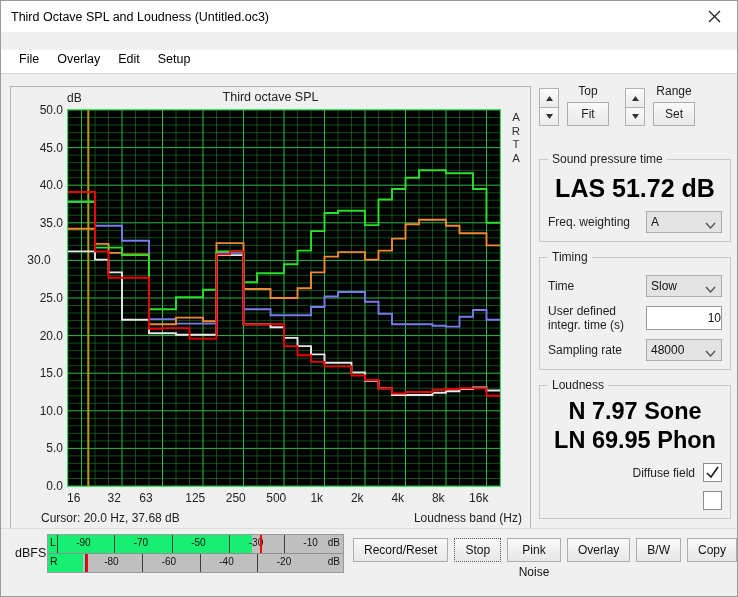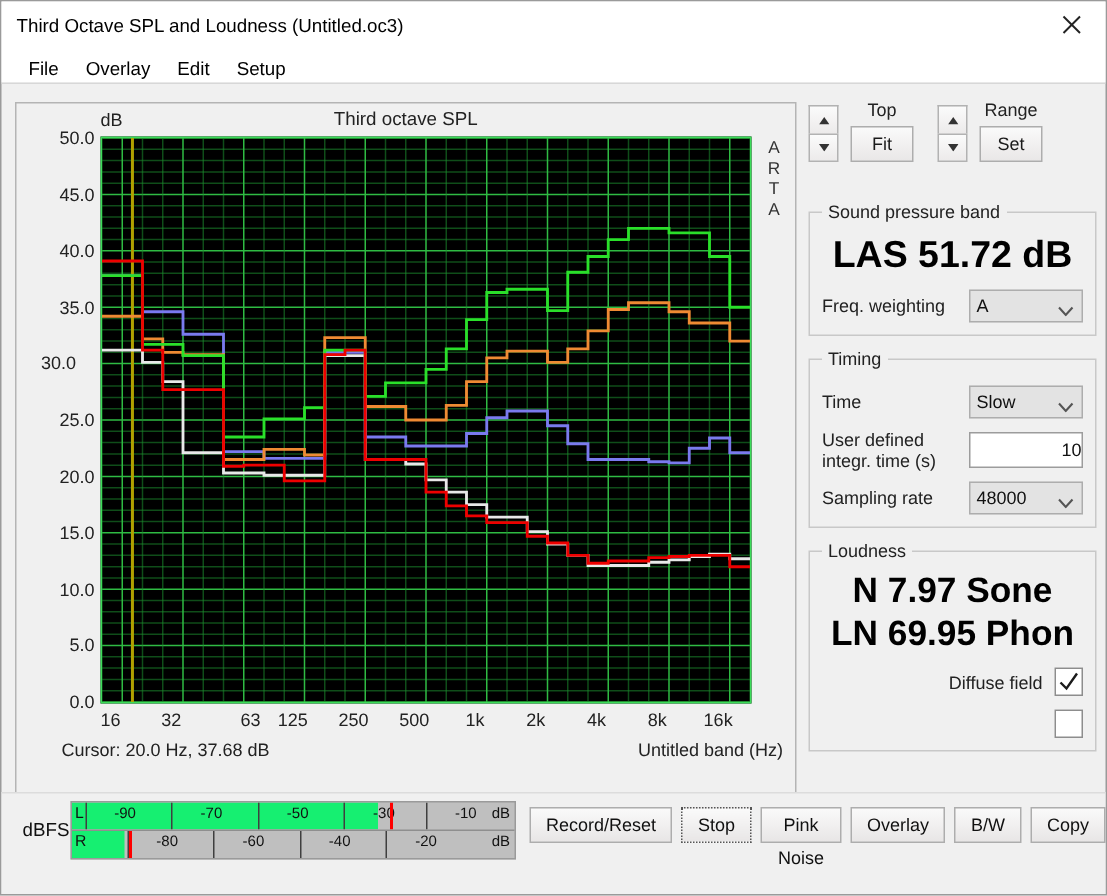--- a/index.html
+++ b/index.html
@@ -10,21 +10,21 @@
     font-size:12px;color:#1a1a1a;
     overflow:hidden;
   }
   .win{position:relative;width:738px;height:597px;background:#f0f0f0;box-sizing:border-box;border:1px solid #9a9a9a;}
   
   .titlebar{height:31px;background:#ffffff;display:flex;align-items:center;position:relative;}
   .title-text{padding-left:10px;font-size:12.5px;color:#000;}
   .close-btn{position:absolute;right:0;top:0;width:46px;height:31px;display:flex;align-items:center;justify-content:center;cursor:default;}
   .close-btn svg{display:block;}
   
-  .menubar{height:23px;background:#ffffff;display:flex;align-items:flex-end;padding-left:9px;}
+  .menubar{height:23px;background:#ffffff;display:flex;align-items:flex-start;padding-left:9px;margin-top:18px;}
   .menuitem{padding:2px 9px;font-size:12.5px;color:#000;cursor:default;}
   .menusep{height:1px;background:#d7d7d7;}
   
   .body{position:relative;height:497px;}
   
   .chartpanel{position:absolute;left:9px;top:12px;width:521px;height:470px;background:#f0f0f0;border:1px solid #b4b4b4;box-sizing:border-box;}
   .chart-title{position:absolute;left:0;top:3px;width:100%;text-align:center;font-size:12.5px;color:#222;}
   .yaxis-unit{position:absolute;left:56px;top:4px;font-size:12px;color:#222;}
   .plot{position:absolute;left:56px;top:22px;width:434px;height:378px;background:#000;box-sizing:border-box;border:1px solid #3cdc5a;}
   .plot svg{position:absolute;left:0;top:0;}
@@ -210,33 +210,33 @@
             <path d="M0.0 91.7L13.5 91.7L13.5 91.7L27.0 91.7L27.0 115.8L40.5 115.8L40.5 115.8L54.0 115.8L54.0 130.8L67.5 130.8L67.5 130.8L81.0 130.8L81.0 209.1L94.5 209.1L94.5 209.1L108.0 209.1L108.0 213.6L121.5 213.6L121.5 213.6L135.0 213.6L135.0 213.6L148.5 213.6L148.5 142.9L162.0 142.9L162.0 142.9L175.5 142.9L175.5 199.3L189.0 199.3L189.0 199.3L202.5 199.3L202.5 205.3L216.0 205.3L216.0 205.3L229.5 205.3L229.5 205.3L243.0 205.3L243.0 197.0L256.5 197.0L256.5 186.5L270.0 186.5L270.0 182.0L283.5 182.0L283.5 182.0L297.0 182.0L297.0 191.8L310.5 191.8L310.5 203.8L324.0 203.8L324.0 214.3L337.5 214.3L337.5 214.3L351.0 214.3L351.0 214.3L364.5 214.3L364.5 215.8L378.0 215.8L378.0 216.6L391.5 216.6L391.5 206.8L405.0 206.8L405.0 200.0L418.5 200.0L418.5 209.8L432.0 209.8" fill="none" stroke="#7a7aee" stroke-width="1.9" stroke-linejoin="miter" stroke-linecap="butt"></path>
             <path d="M0.0 118.8L13.5 118.8L13.5 118.8L27.0 118.8L27.0 133.9L40.5 133.9L40.5 142.9L54.0 142.9L54.0 144.4L67.5 144.4L67.5 144.4L81.0 144.4L81.0 214.3L94.5 214.3L94.5 214.3L108.0 214.3L108.0 207.6L121.5 207.6L121.5 207.6L135.0 207.6L135.0 211.3L148.5 211.3L148.5 133.1L162.0 133.1L162.0 133.1L175.5 133.1L175.5 179.0L189.0 179.0L189.0 179.0L202.5 179.0L202.5 188.0L216.0 188.0L216.0 188.0L229.5 188.0L229.5 178.2L243.0 178.2L243.0 162.4L256.5 162.4L256.5 146.6L270.0 146.6L270.0 142.1L283.5 142.1L283.5 142.1L297.0 142.1L297.0 149.6L310.5 149.6L310.5 140.6L324.0 140.6L324.0 128.6L337.5 128.6L337.5 114.3L351.0 114.3L351.0 109.8L364.5 109.8L364.5 109.8L378.0 109.8L378.0 115.8L391.5 115.8L391.5 123.3L405.0 123.3L405.0 123.3L418.5 123.3L418.5 135.4L432.0 135.4" fill="none" stroke="#ef8a33" stroke-width="1.9" stroke-linejoin="miter" stroke-linecap="butt"></path>
             <path d="M0.0 91.7L13.5 91.7L13.5 91.7L27.0 91.7L27.0 137.6L40.5 137.6L40.5 137.6L54.0 137.6L54.0 145.1L67.5 145.1L67.5 145.1L81.0 145.1L81.0 199.3L94.5 199.3L94.5 199.3L108.0 199.3L108.0 187.2L121.5 187.2L121.5 187.2L135.0 187.2L135.0 179.7L148.5 179.7L148.5 141.4L162.0 141.4L162.0 141.4L175.5 141.4L175.5 172.2L189.0 172.2L189.0 163.2L202.5 163.2L202.5 163.2L216.0 163.2L216.0 154.2L229.5 154.2L229.5 140.6L243.0 140.6L243.0 121.1L256.5 121.1L256.5 103.0L270.0 103.0L270.0 100.8L283.5 100.8L283.5 100.8L297.0 100.8L297.0 115.1L310.5 115.1L310.5 89.5L324.0 89.5L324.0 79.0L337.5 79.0L337.5 67.7L351.0 67.7L351.0 60.2L364.5 60.2L364.5 60.2L378.0 60.2L378.0 63.2L391.5 63.2L391.5 63.2L405.0 63.2L405.0 79.0L418.5 79.0L418.5 112.8L432.0 112.8" fill="none" stroke="#2ae02a" stroke-width="1.9" stroke-linejoin="miter" stroke-linecap="butt"></path>
             <path d="M0.0 82.0L13.5 82.0L13.5 82.0L27.0 82.0L27.0 141.4L40.5 141.4L40.5 167.7L54.0 167.7L54.0 167.7L67.5 167.7L67.5 167.7L81.0 167.7L81.0 218.8L94.5 218.8L94.5 218.1L108.0 218.1L108.0 218.1L121.5 218.1L121.5 228.6L135.0 228.6L135.0 228.6L148.5 228.6L148.5 144.4L162.0 144.4L162.0 141.4L175.5 141.4L175.5 214.3L189.0 214.3L189.0 214.3L202.5 214.3L202.5 214.3L216.0 214.3L216.0 236.1L229.5 236.1L229.5 245.2L243.0 245.2L243.0 251.9L256.5 251.9L256.5 256.4L270.0 256.4L270.0 256.4L283.5 256.4L283.5 265.5L297.0 265.5L297.0 270.0L310.5 270.0L310.5 278.2L324.0 278.2L324.0 283.5L337.5 283.5L337.5 282.0L351.0 282.0L351.0 282.0L364.5 282.0L364.5 279.7L378.0 279.7L378.0 279.0L391.5 279.0L391.5 278.2L405.0 278.2L405.0 278.2L418.5 278.2L418.5 285.8L432.0 285.8" fill="none" stroke="#ee0000" stroke-width="1.9" stroke-linejoin="miter" stroke-linecap="butt"></path>
           </svg>
       </div>
 
       <div class="xticks" id="xticks">
           <div class="xtick" style="left: 6.75px;">16</div>
           <div class="xtick" style="left: 47.25px;">32</div>
-          <div class="xtick" style="left: 100px;">63</div>
+          <div class="xtick" style="left: 79px;">63</div>
           <div class="xtick" style="left: 128.25px;">125</div>
           <div class="xtick" style="left: 168.75px;">250</div>
           <div class="xtick" style="left: 209.25px;">500</div>
           <div class="xtick" style="left: 249.75px;">1k</div>
           <div class="xtick" style="left: 290.25px;">2k</div>
           <div class="xtick" style="left: 330.75px;">4k</div>
           <div class="xtick" style="left: 371.25px;">8k</div>
           <div class="xtick" style="left: 411.75px;">16k</div>
         </div>
 
       <div class="cursor-label">Cursor:   20.0 Hz, 37.68 dB</div>
-      <div class="freq-label">Untitled band (Hz)</div>
+      <div class="freq-label">Loudness band (Hz)</div>
 
       <div class="arta" id="arta">
           <div>A</div>
           <div>R</div>
           <div>T</div>
           <div>A</div>
         </div>
     </div>
 
     <div class="rightcol">
@@ -275,21 +275,21 @@
             </div>
           </div>
           <div class="ctl-col">
             <div class="ctl-lab">Range</div>
             <div class="ctl-btn">Set</div>
           </div>
         </div>
       </div>
 
       <fieldset class="grp">
-        <legend>Sound pressure band</legend>
+        <legend>Sound pressure time</legend>
         <div class="bigval">LAS 51.72 dB</div>
         <div class="row">
           <div class="lab">Freq. weighting</div>
           <div class="selwrap">
             <div class="selbox">A</div>
             <span class="chev">
               <svg width="11" height="7" viewBox="0 0 11 7">
                   <polyline points="1,1 5.5,6 10,1" fill="none" stroke="#555" stroke-width="1.4"></polyline>
                 </svg>
             </span>

